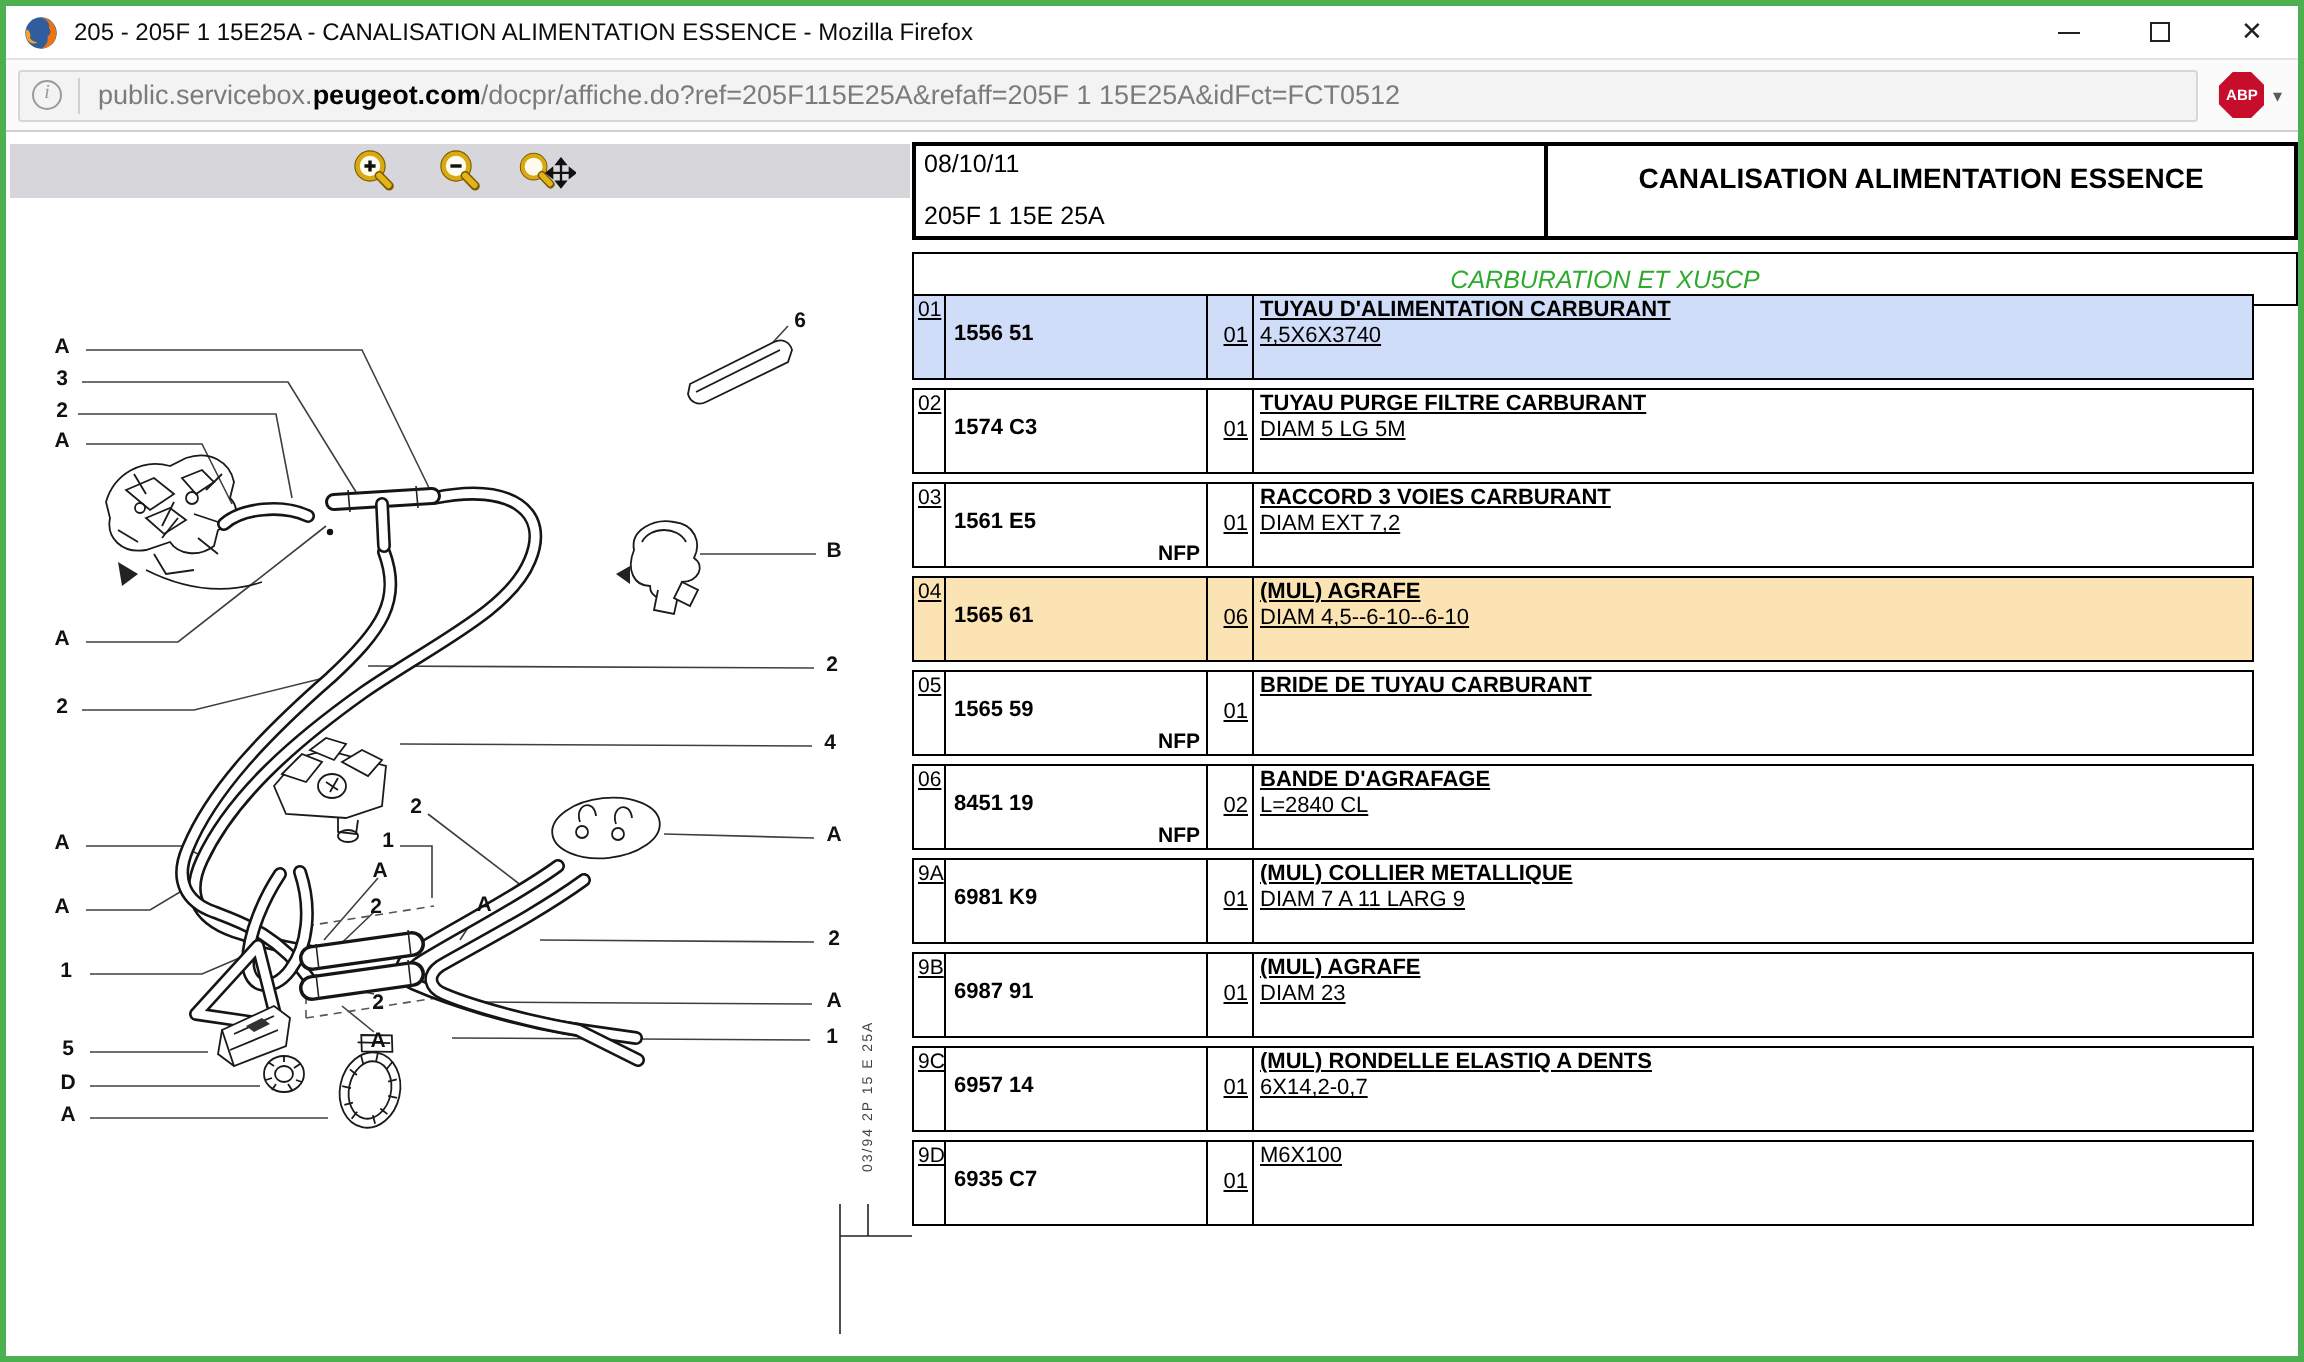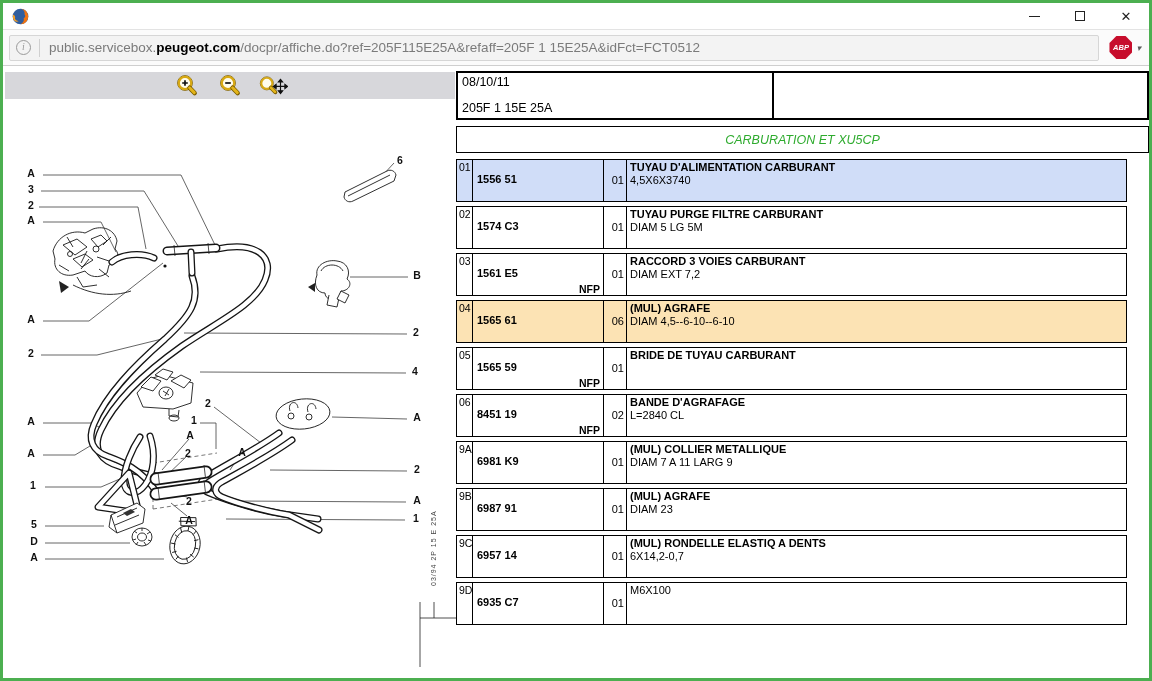--- a/index.html
+++ b/index.html
@@ -24,21 +24,21 @@
   .urlbar { position:absolute; left:0; top:27px; width:100%; height:36px; background:#fbfbfb;
             display:flex; align-items:center; border-bottom:1px solid #cfcfcf; padding:0 8px 0 6px; }
   .url-field { flex:1; height:26px; background:#f3f3f3; border:1px solid #d6d6d6; border-radius:2px;
                display:flex; align-items:center; padding:0 8px 0 6px; overflow:hidden; }
   .info-icon { width:15px; height:15px; border:1.4px solid #9a9a9a; border-radius:50%;
                color:#9a9a9a; font-size:10px; line-height:12px; text-align:center;
                font-family:"Liberation Serif", serif; font-style:italic; flex:0 0 auto; }
   .url-sep { width:1px; height:18px; background:#d0d0d0; margin:0 9px 0 8px; }
   .url-text { font-size:13.5px; color:#7b7b7b; white-space:nowrap; }
   .url-text b { color:#000; font-weight:600; }
-  .abp-wrap { display:flex; align-items:center; margin-left:10px; flex:0 0 auto;font-style:italic; }
+  .abp-wrap { display:flex; align-items:center; margin-left:10px; flex:0 0 auto; }
   .abp-badge { width:23px; height:23px; background:#c70d2c; color:#fff; font-weight:bold;
                font-size:7.5px; display:flex; align-items:center; justify-content:center;
                clip-path:polygon(30% 0,70% 0,100% 30%,100% 70%,70% 100%,30% 100%,0 70%,0 30%); }
   .abp-caret { font-size:9px; color:#5a5a5a; margin-left:4px; }
 
   
   .content { position:absolute; left:0; top:63px; width:100%; height:612px; background:#fff; }
   .left-panel { position:absolute; left:0; top:0; width:453px; height:612px; }
   .dtoolbar { position:absolute; left:2px; top:6px; width:450px; height:27px; background:#d7d7db;
               display:flex; align-items:center; justify-content:center; gap:13px; }
@@ -51,21 +51,21 @@
                display:flex; }
   .pt-head-left { width:316px; border-right:2px solid #000; padding:2px 6px 3px 4px;
                   display:flex; flex-direction:column; justify-content:space-between; }
   .pt-date { font-size:12.5px; color:#000; }
   .pt-ref  { font-size:12.5px; color:#000; }
   .pt-ref b { font-weight:normal; }
   .pt-head-right { flex:1; text-align:center; padding-top:8px; font-size:14px; font-weight:bold; color:#000; }
   .pt-subtitle { position:absolute; left:0; top:60px; width:693px; height:27px; border:1.5px solid #000;
                  display:flex; align-items:center; justify-content:center;
                  font-size:12.5px; font-style:italic; }
-  .pt-rows { position:absolute; left:0; top:93px; width:671px; }
+  .pt-rows { position:absolute; left:0; top:81px; width:671px;text-decoration:underline; }
   .prow { height:43px; border:1.5px solid #000; margin-bottom:4px; display:grid;
           grid-template-columns:16px 131px 23px 1fr; background:#fff; }
   .prow.hl-blue   { background:#d0ddf8; }
   .prow.hl-orange { background:#fce3b4; }
   .c-pos { border-right:1.5px solid #000; font-size:10.5px; padding:1px 0 0 2px; }
   .c-part { border-right:1.5px solid #000; position:relative; }
   .pnum { position:absolute; left:4px; top:13px; font-size:11px; font-weight:bold; }
   .nfp  { position:absolute; right:3px; bottom:0px; font-size:10.5px; font-weight:bold; }
   .c-qty { border-right:1.5px solid #000; font-size:11px; text-align:right; padding:14px 2px 0 0; }
   .c-desc { padding:1px 0 0 3px; }
@@ -96,20 +96,21 @@
 
   <div class="titlebar">
     <svg class="fx-icon" viewBox="0 0 16 16">
       <circle cx="8" cy="8" r="7.4" fill="#2f5d9e"></circle>
       <path d="M8,0.8 C12,0.8 15.2,4.2 15.2,8 C15.2,12.2 12,15.3 8.2,15.3
                C10.6,13.9 11.6,11.6 11,9.6 C12.6,9 12.9,6.8 11.8,5.8
                C12.4,3.6 10.8,1.4 8,0.8 Z" fill="#f1730f"></path>
       <path d="M1.2,6.2 C2.6,6.8 3.4,8.4 2.8,10.4 C3.8,11.8 5.2,12.4 6.4,12.2
                C4.4,13.8 2,12.6 1.2,10.4 C0.8,9 0.8,7.4 1.2,6.2 Z" fill="#f9a024"></path>
     </svg>
+    <span class="win-title">205 - 205F 1 15E25A - CANALISATION ALIMENTATION ESSENCE - Mozilla Firefox</span>
     <div class="win-controls">
       <div class="win-btn min">
             <span></span>
           </div>
       <div class="win-btn max">
             <span></span>
           </div>
       <div class="win-btn">✕</div>
     </div>
   </div>
@@ -326,20 +327,21 @@
         </svg>
       </div>
     </div>
 
     <div class="right-panel">
       <div class="pt-header">
         <div class="pt-head-left">
           <div class="pt-date">08/10/11</div>
           <div class="pt-ref"><span>205F 1 </span><b>15E</b><span> 25A</span></div>
         </div>
+        <div class="pt-head-right">CANALISATION ALIMENTATION ESSENCE</div>
       </div>
       <div class="pt-subtitle" style="color:#2eab2e;">CARBURATION ET XU5CP</div>
 
       <div class="pt-rows">
             <div class="prow hl-blue">
     <div class="c-pos">01</div>
     <div class="c-part">
       <span class="pnum">1556 51</span>
       <span class="nfp"></span>
     </div>

